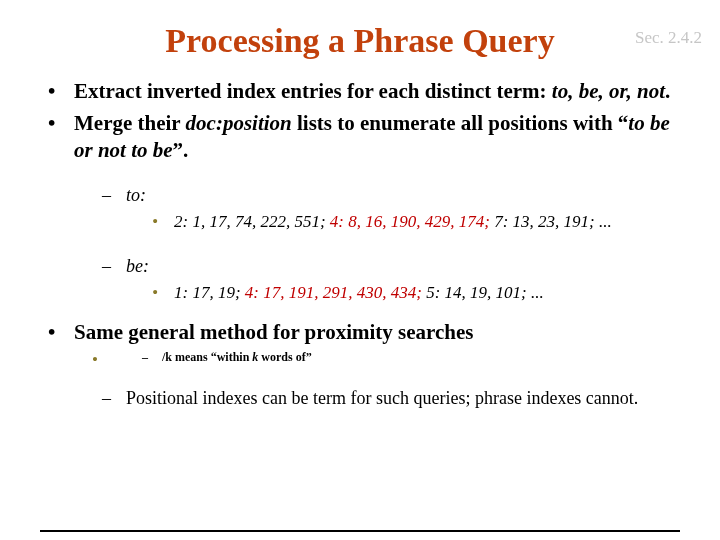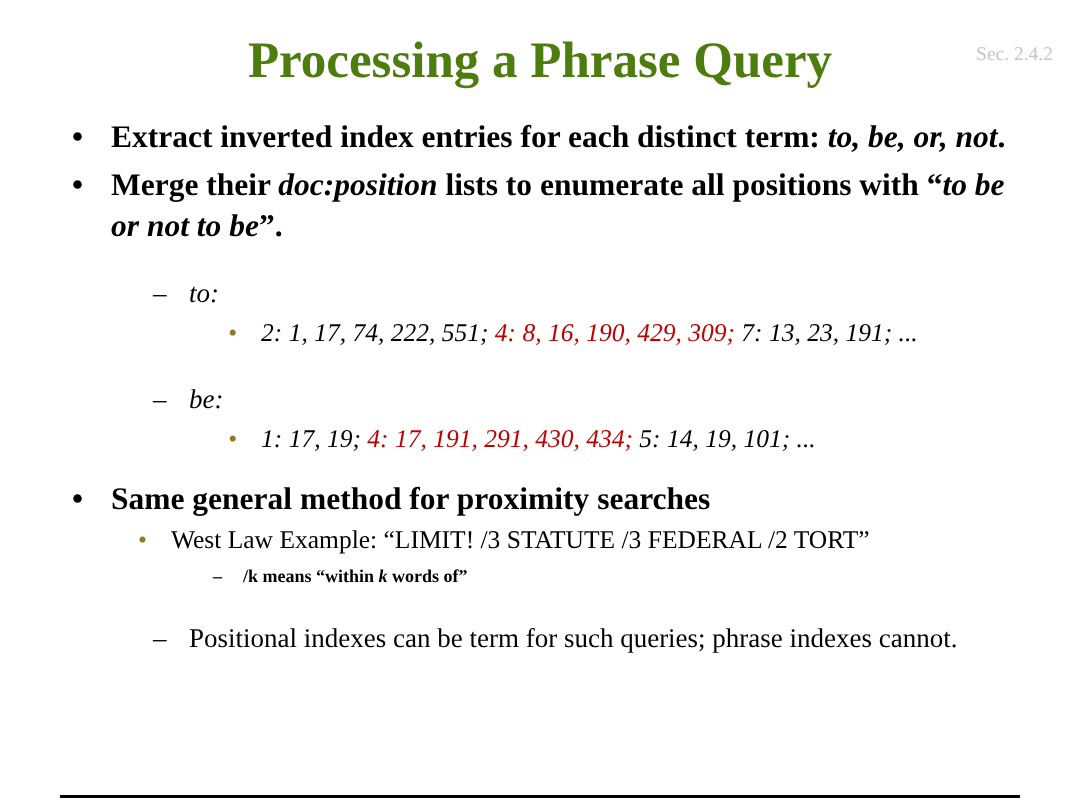--- a/index.html
+++ b/index.html
@@ -15,28 +15,28 @@
   .slide {
     position: relative;
     width: 720px;
     height: 540px;
     box-sizing: border-box;
   }
   .sec-label {
     position: absolute;
     top: 6px;
     right: 18px;
-    font-size: 13px;
+    font-size: 17px;
     color: #c6c6c6;
   }
   .title {
     text-align: center;
     font-size: 34px;
     font-weight: bold;
-    color: #4d7c0f;
+    color: #c2410c;
     margin-top: 22px;
     margin-bottom: 18px;
   }
   .content {
     margin-left: 42px;
     margin-right: 30px;
   }
   ul { list-style: none; padding: 0; margin: 0; }
 
   
@@ -149,42 +149,41 @@
         <span>Extract inverted index entries for each distinct term: </span><span class="ital">to, be, or, not</span><span>.</span>
       </li>
       <li>
         <span>Merge their </span><span class="ital">doc:position</span><span> lists to enumerate all positions with “</span><span class="ital">to be or not to be</span><span>”.</span>
 
         <ul class="lvl2">
           <li>
             <span class="ital">to:</span>
             <ul class="lvl3">
               <li class="posting">
-                <span class="norm">2:</span><span class="norm"> 1, 17, 74, 222, 551; </span><span class="red">4:</span><span class="red"> 8, 16, 190, 429, 309; </span><span class="norm">7:</span><span class="norm"> 13, 23, 191; ...</span>
+                <span class="norm">2:</span><span class="norm"> 1, 17, 74, 222, 551; </span><span class="red">4:</span><span class="red"> 8, 16, 190, 429, 174; </span><span class="norm">7:</span><span class="norm"> 13, 23, 191; ...</span>
               </li>
             </ul>
           </li>
           <li>
             <span class="ital">be:</span>
             <ul class="lvl3">
               <li class="posting">
                 <span class="norm">1:</span><span class="norm"> 17, 19; </span><span class="red">4:</span><span class="red"> 17, 191, 291, 430, 434; </span><span class="norm">5:</span><span class="norm"> 14, 19, 101; ...</span>
               </li>
             </ul>
           </li>
         </ul>
       </li>
     </ul>
 
     <ul class="lvl1 block2">
       <li>
         <span>Same general method for proximity searches</span>
         <ul class="lvl3" style="margin-left:18px;">
           <li style="font-weight:normal;">
-            <span>West Law Example: “LIMIT! /3 STATUTE /3 FEDERAL /2 TORT”</span>
             <ul class="lvl4">
               <li>
                 <span>/k means “within </span><span style="font-style:italic;">k</span><span> words of”</span>
               </li>
             </ul>
           </li>
         </ul>
         <ul class="lvl2" style="margin-top:2px;">
           <li>
             <span>Positional indexes can be term for such queries; phrase indexes cannot.</span>

